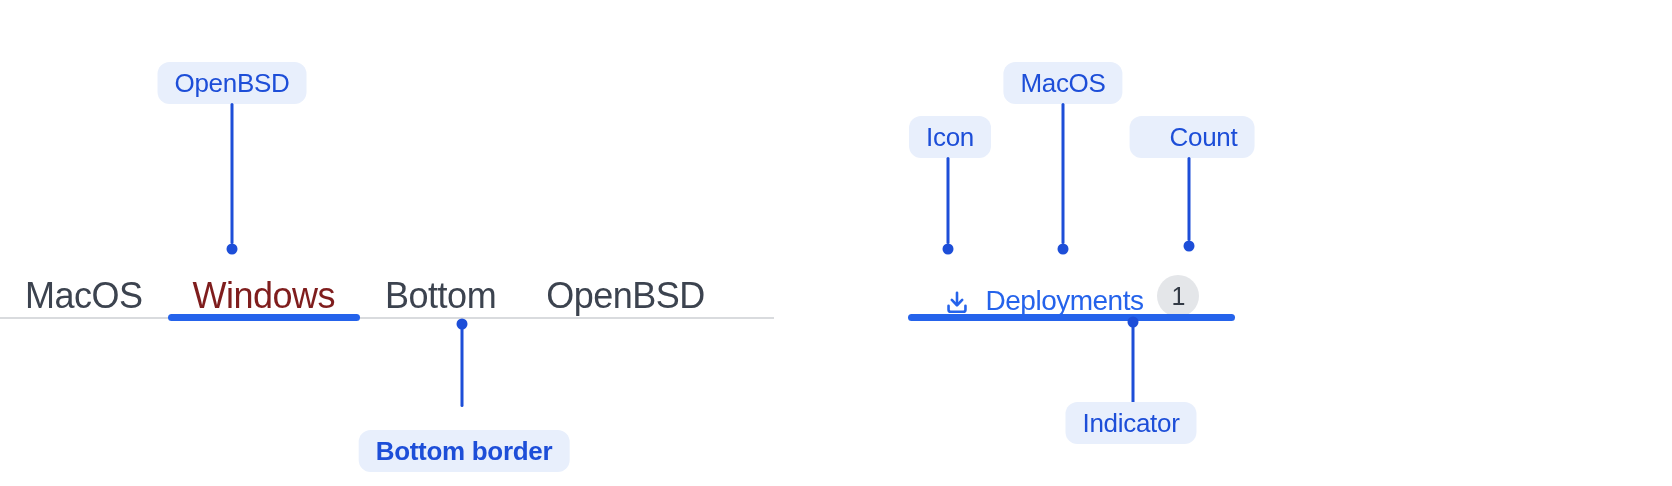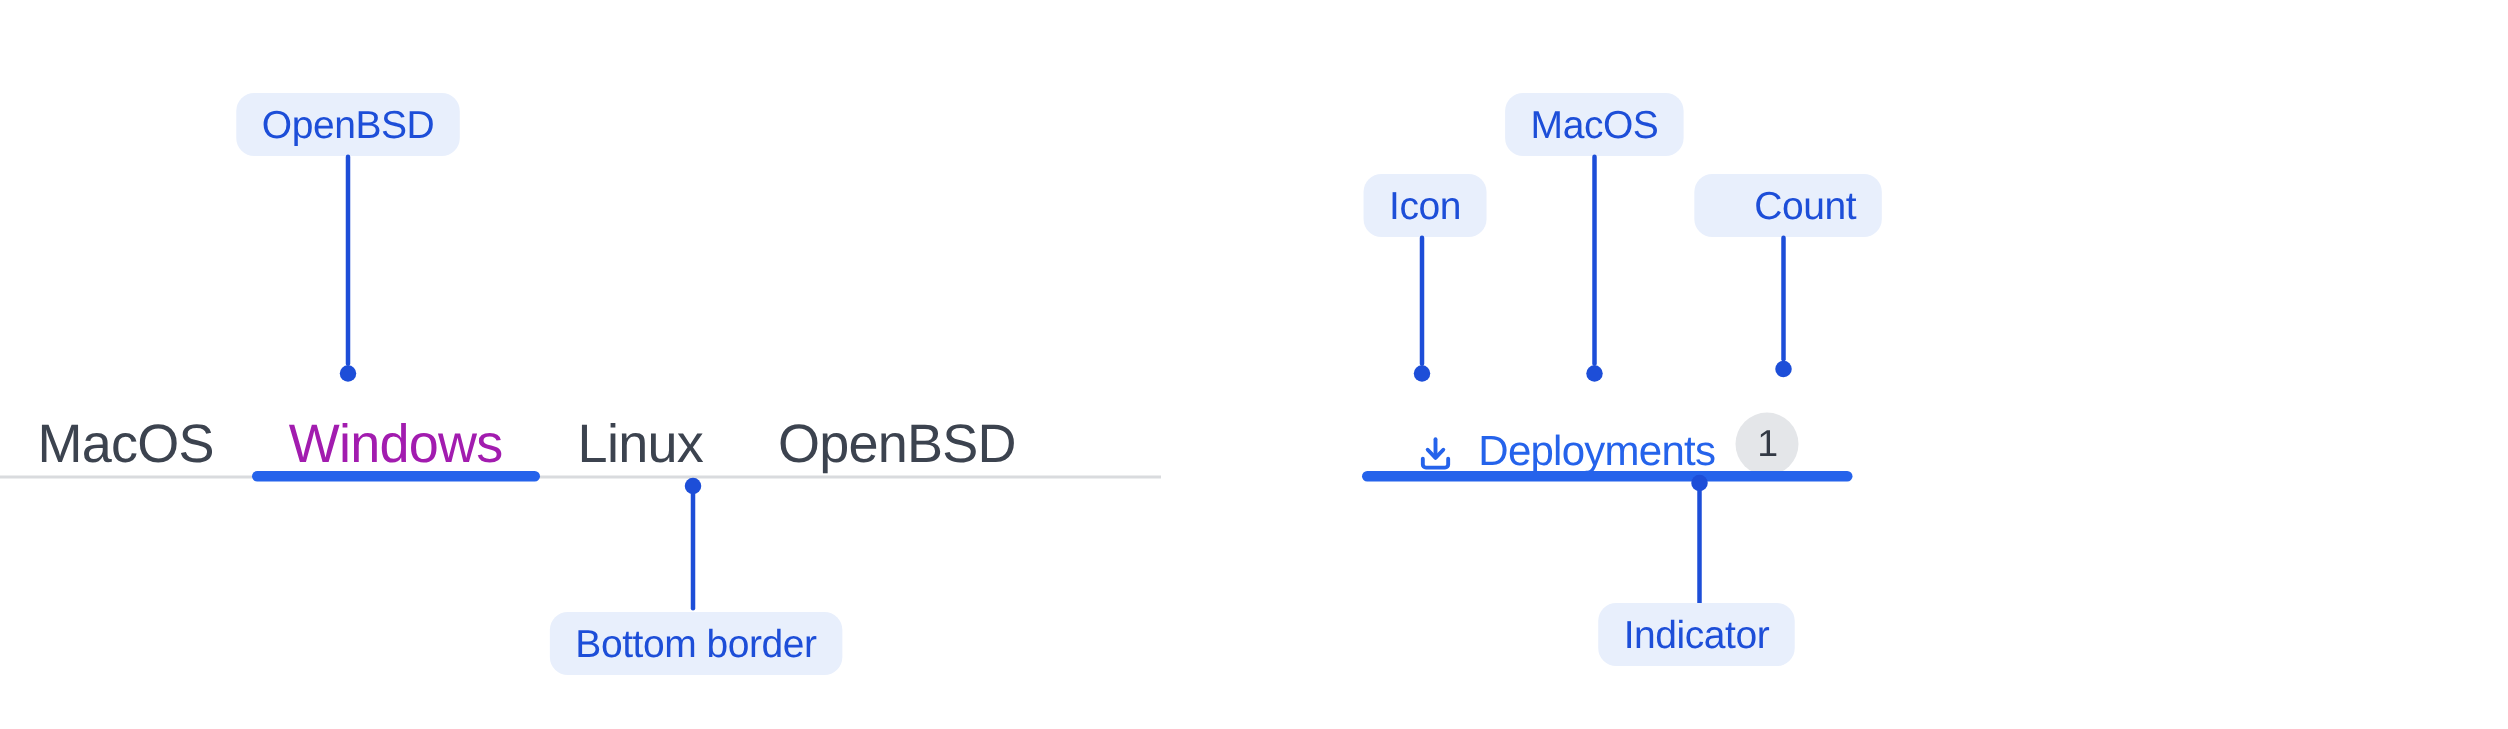--- a/index.html
+++ b/index.html
@@ -25,21 +25,21 @@
     display: flex;
     align-items: flex-end;
     padding: 0 25px;
     font-size: 36px;
     letter-spacing: -0.5px;
     color: #3c434f;
     position: relative;
     cursor: pointer;
     white-space: nowrap;
   }
-  .tab.selected { color: #a21caf; }
+  .tab.selected { color: #7f1d1d; }
   .tab-underline {
     position: absolute;
     left: 0; right: 0;
     bottom: -4px;
     height: 7px;
     border-radius: 4px;
     background: #2563eb;
   }
   .tabbar-border {
     position: absolute;
@@ -131,21 +131,21 @@
 
   <div class="tabbar-left">
     <div class="tab">
       <span>MacOS</span>
     </div>
     <div class="tab selected">
       <span>Windows</span>
       <span class="tab-underline"></span>
     </div>
     <div class="tab">
-      <span>Linux</span>
+      <span>Bottom</span>
     </div>
     <div class="tab">
       <span>OpenBSD</span>
     </div>
   </div>
 
   <div class="tab-rich">
     <svg class="dl-icon" width="26" height="30" viewBox="0 0 24 24" fill="none" stroke="currentColor" stroke-width="2.4" stroke-linecap="round" stroke-linejoin="round">
       <path d="M12 3.5 v11"></path>
       <path d="M7.2 10 l4.8 5 4.8 -5"></path>
@@ -157,21 +157,21 @@
   </div>
 
   <div class="pill" style="left:232px; top:62px;">
     <span>OpenBSD</span>
   </div>
   <div class="vline" style="left:232px; top:103px; height:141px;"></div>
   <div class="dot" style="left:232px; top:249px;"></div>
 
   <div class="dot" style="left:462px; top:324px;"></div>
   <div class="vline" style="left:462px; top:327px; height:80px;"></div>
-  <div class="pill" style="left:464px; top:408px;">
+  <div class="pill" style="left:464px; top:430px;font-weight:bold;">
     <span>Bottom border</span>
   </div>
 
   <div class="pill" style="left:950px; top:116px;">
     <span>Icon</span>
   </div>
   <div class="vline" style="left:948px; top:157px; height:87px;"></div>
   <div class="dot" style="left:948px; top:249px;"></div>
 
   <div class="pill" style="left:1063px; top:62px;">

